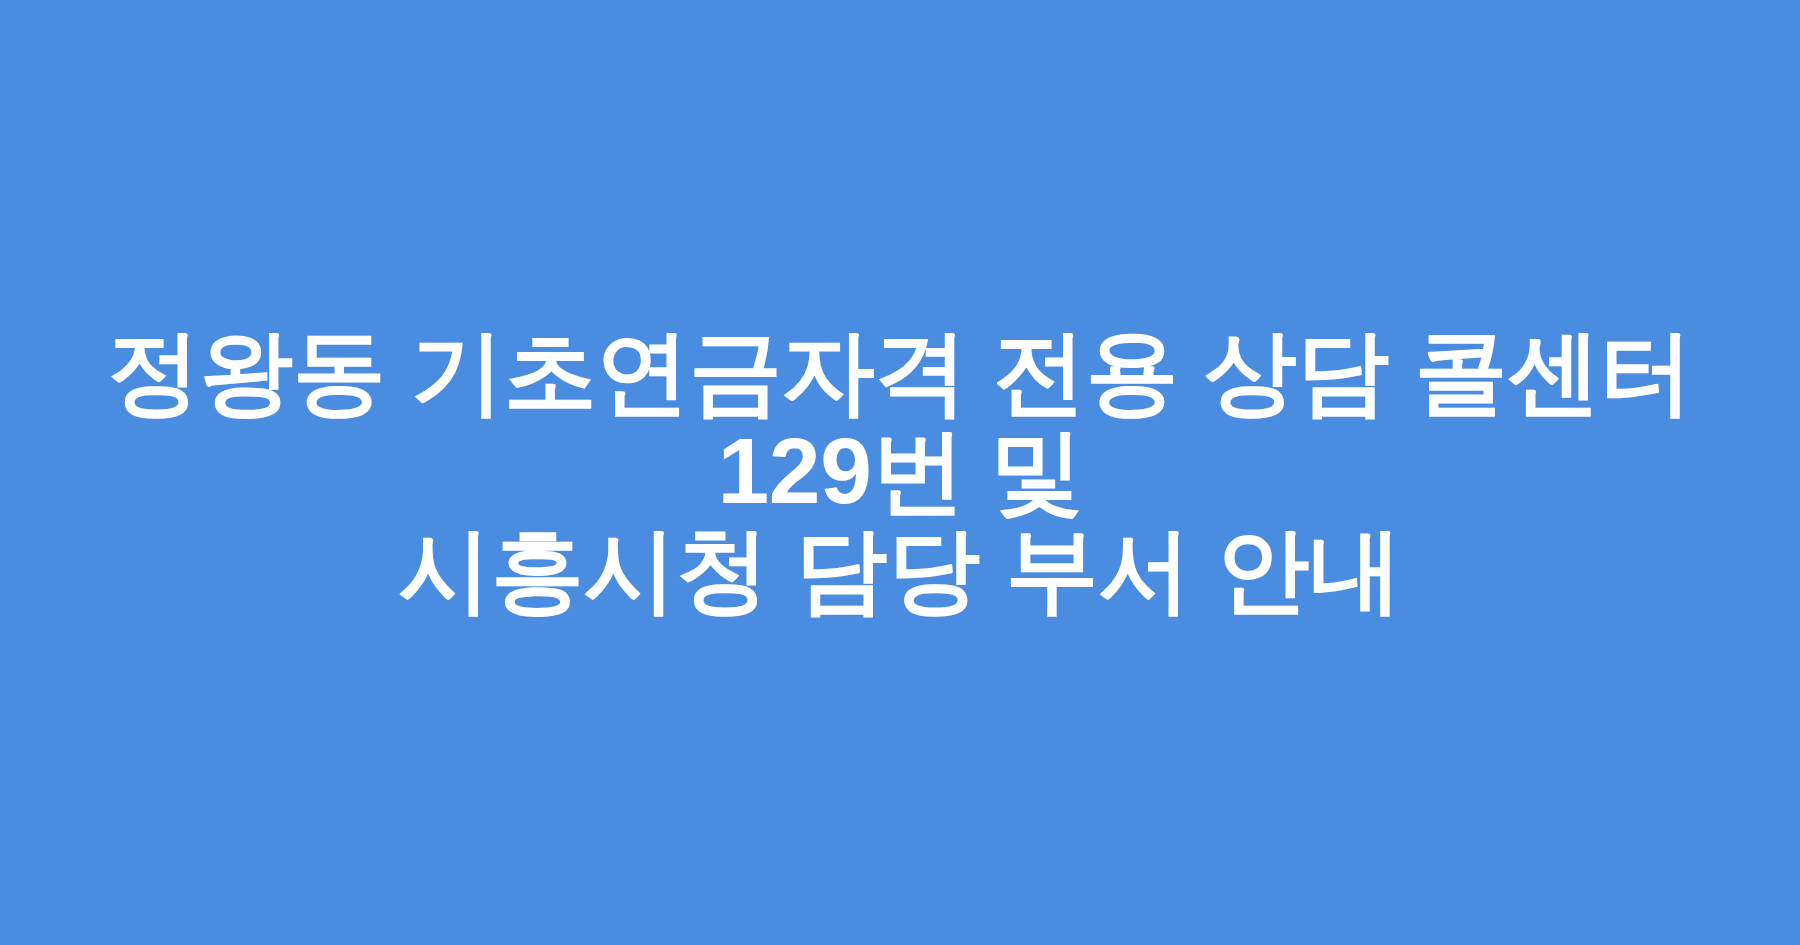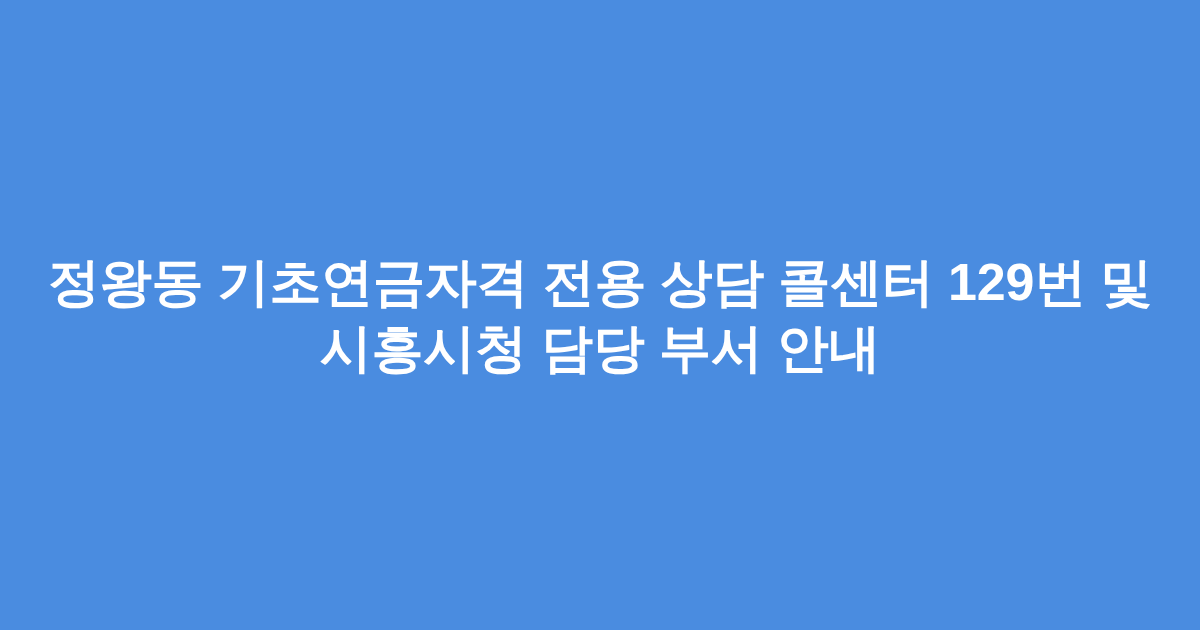--- a/index.html
+++ b/index.html
@@ -27,21 +27,21 @@
   }
 
   #card-title {
     margin: 0;
     padding: 0 40px;
     width: 100%;
     box-sizing: border-box;
     text-align: center;
     color: #ffffff;
     font-family: "Liberation Sans", "DejaVu Sans", sans-serif;
-    font-size: 52px;
+    font-size: 62px;
     font-weight: 700;
     line-height: 66px;
     letter-spacing: -0.2px;
     word-break: keep-all;
     white-space: pre-line;
     text-rendering: optimizeLegibility;
     -webkit-font-smoothing: antialiased;
   }
 </style>
 </head>

